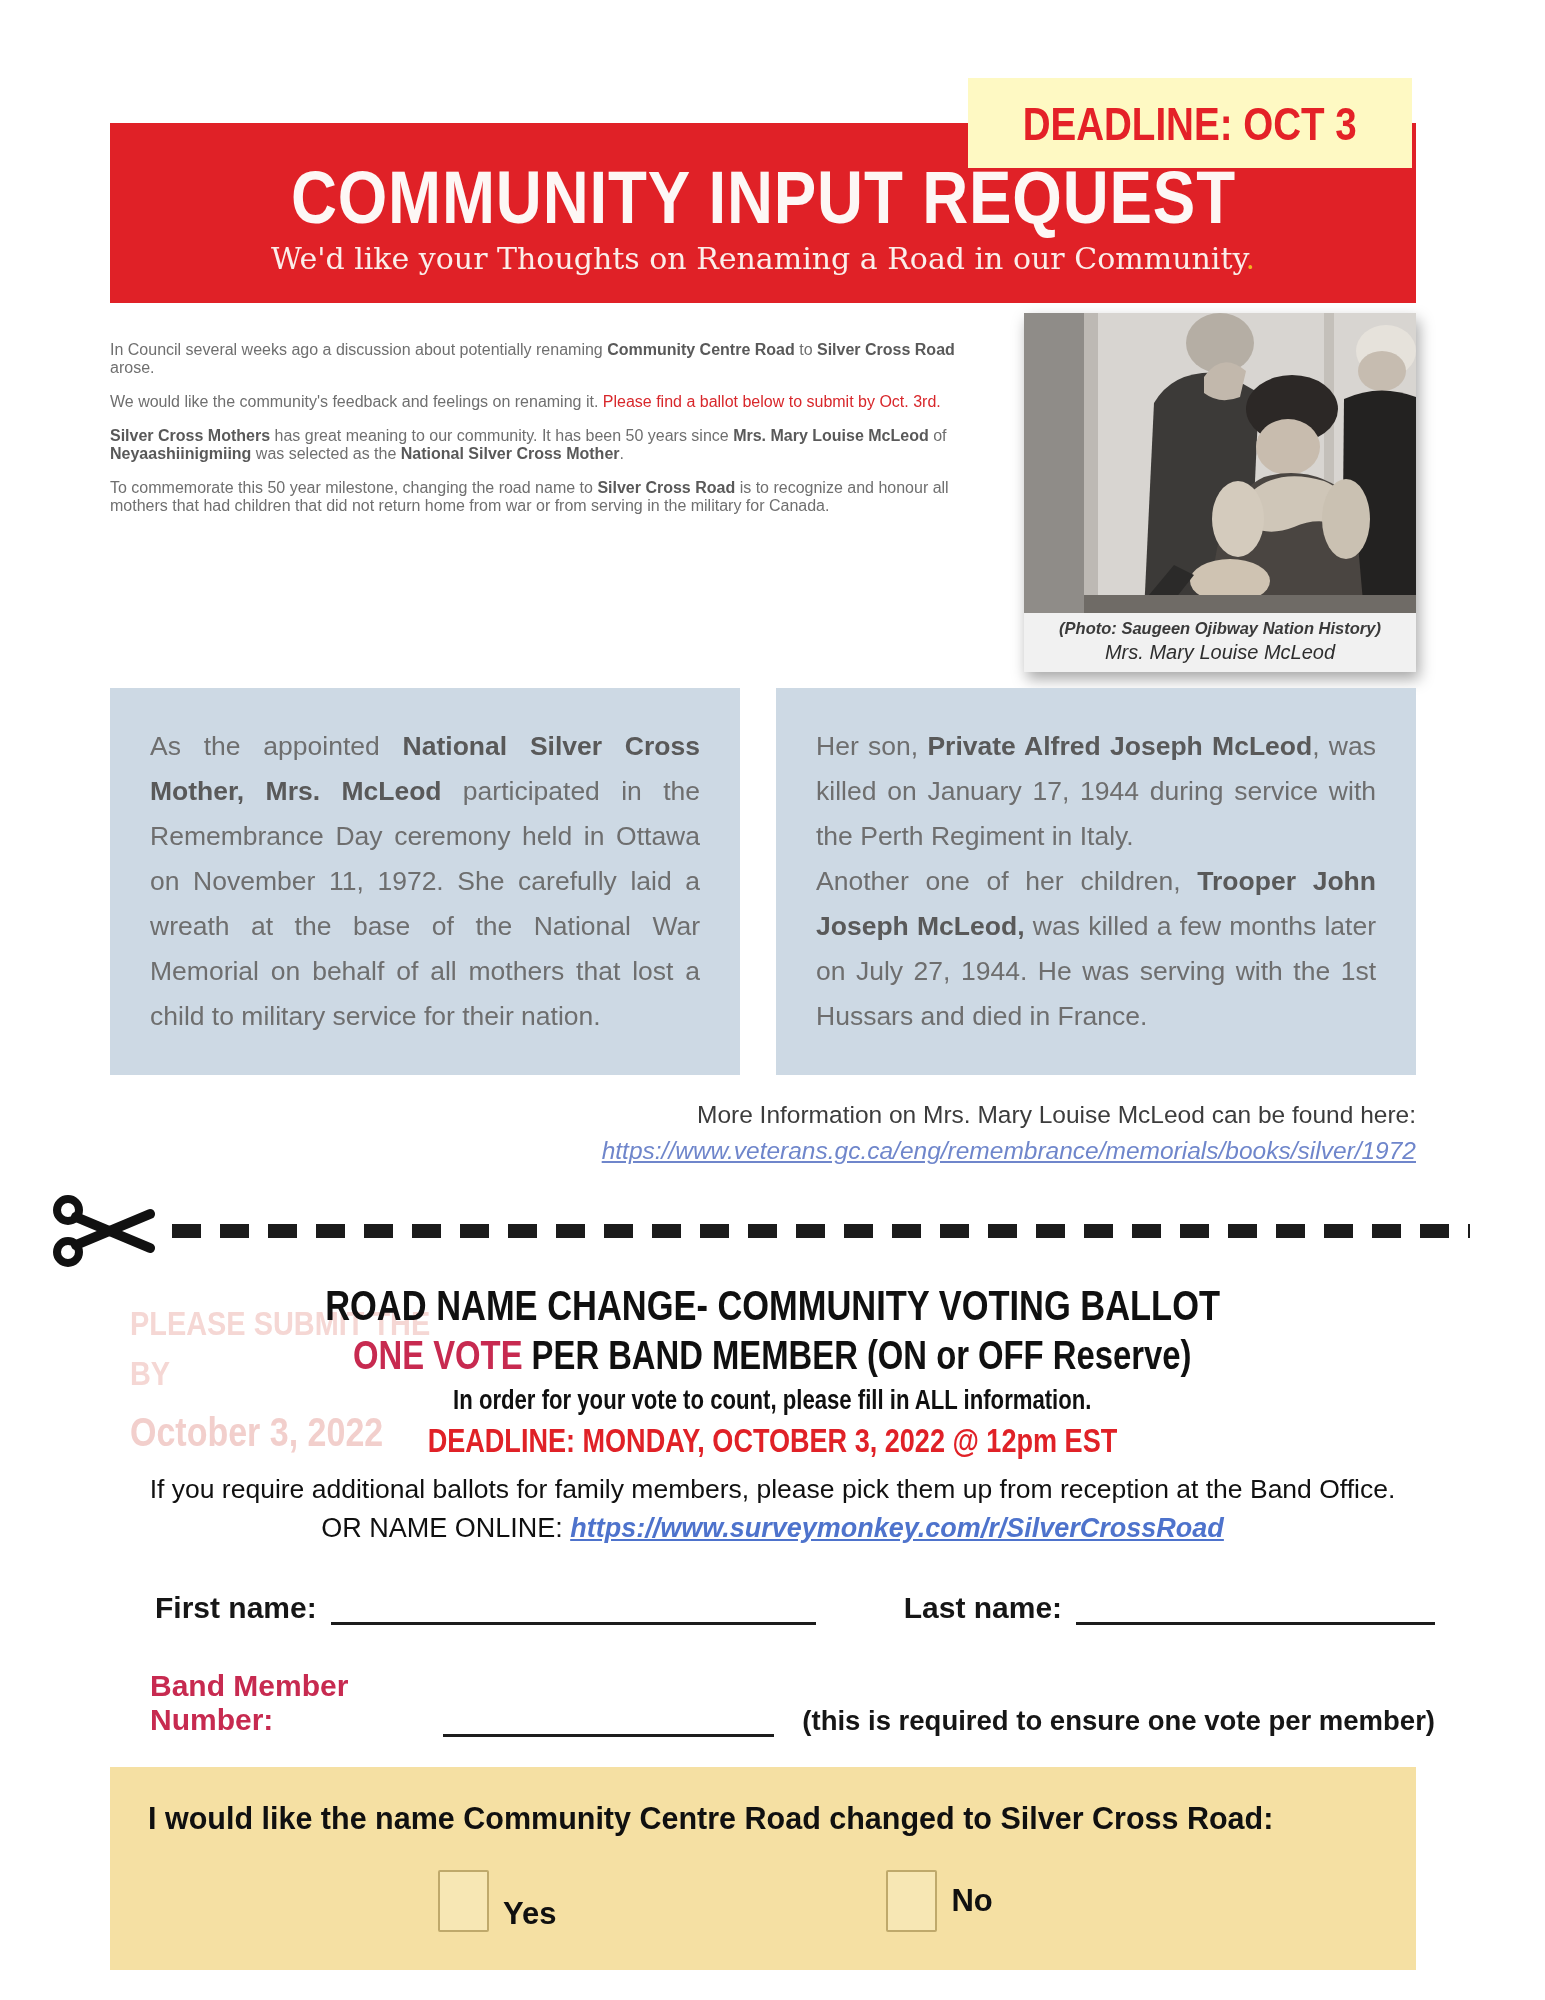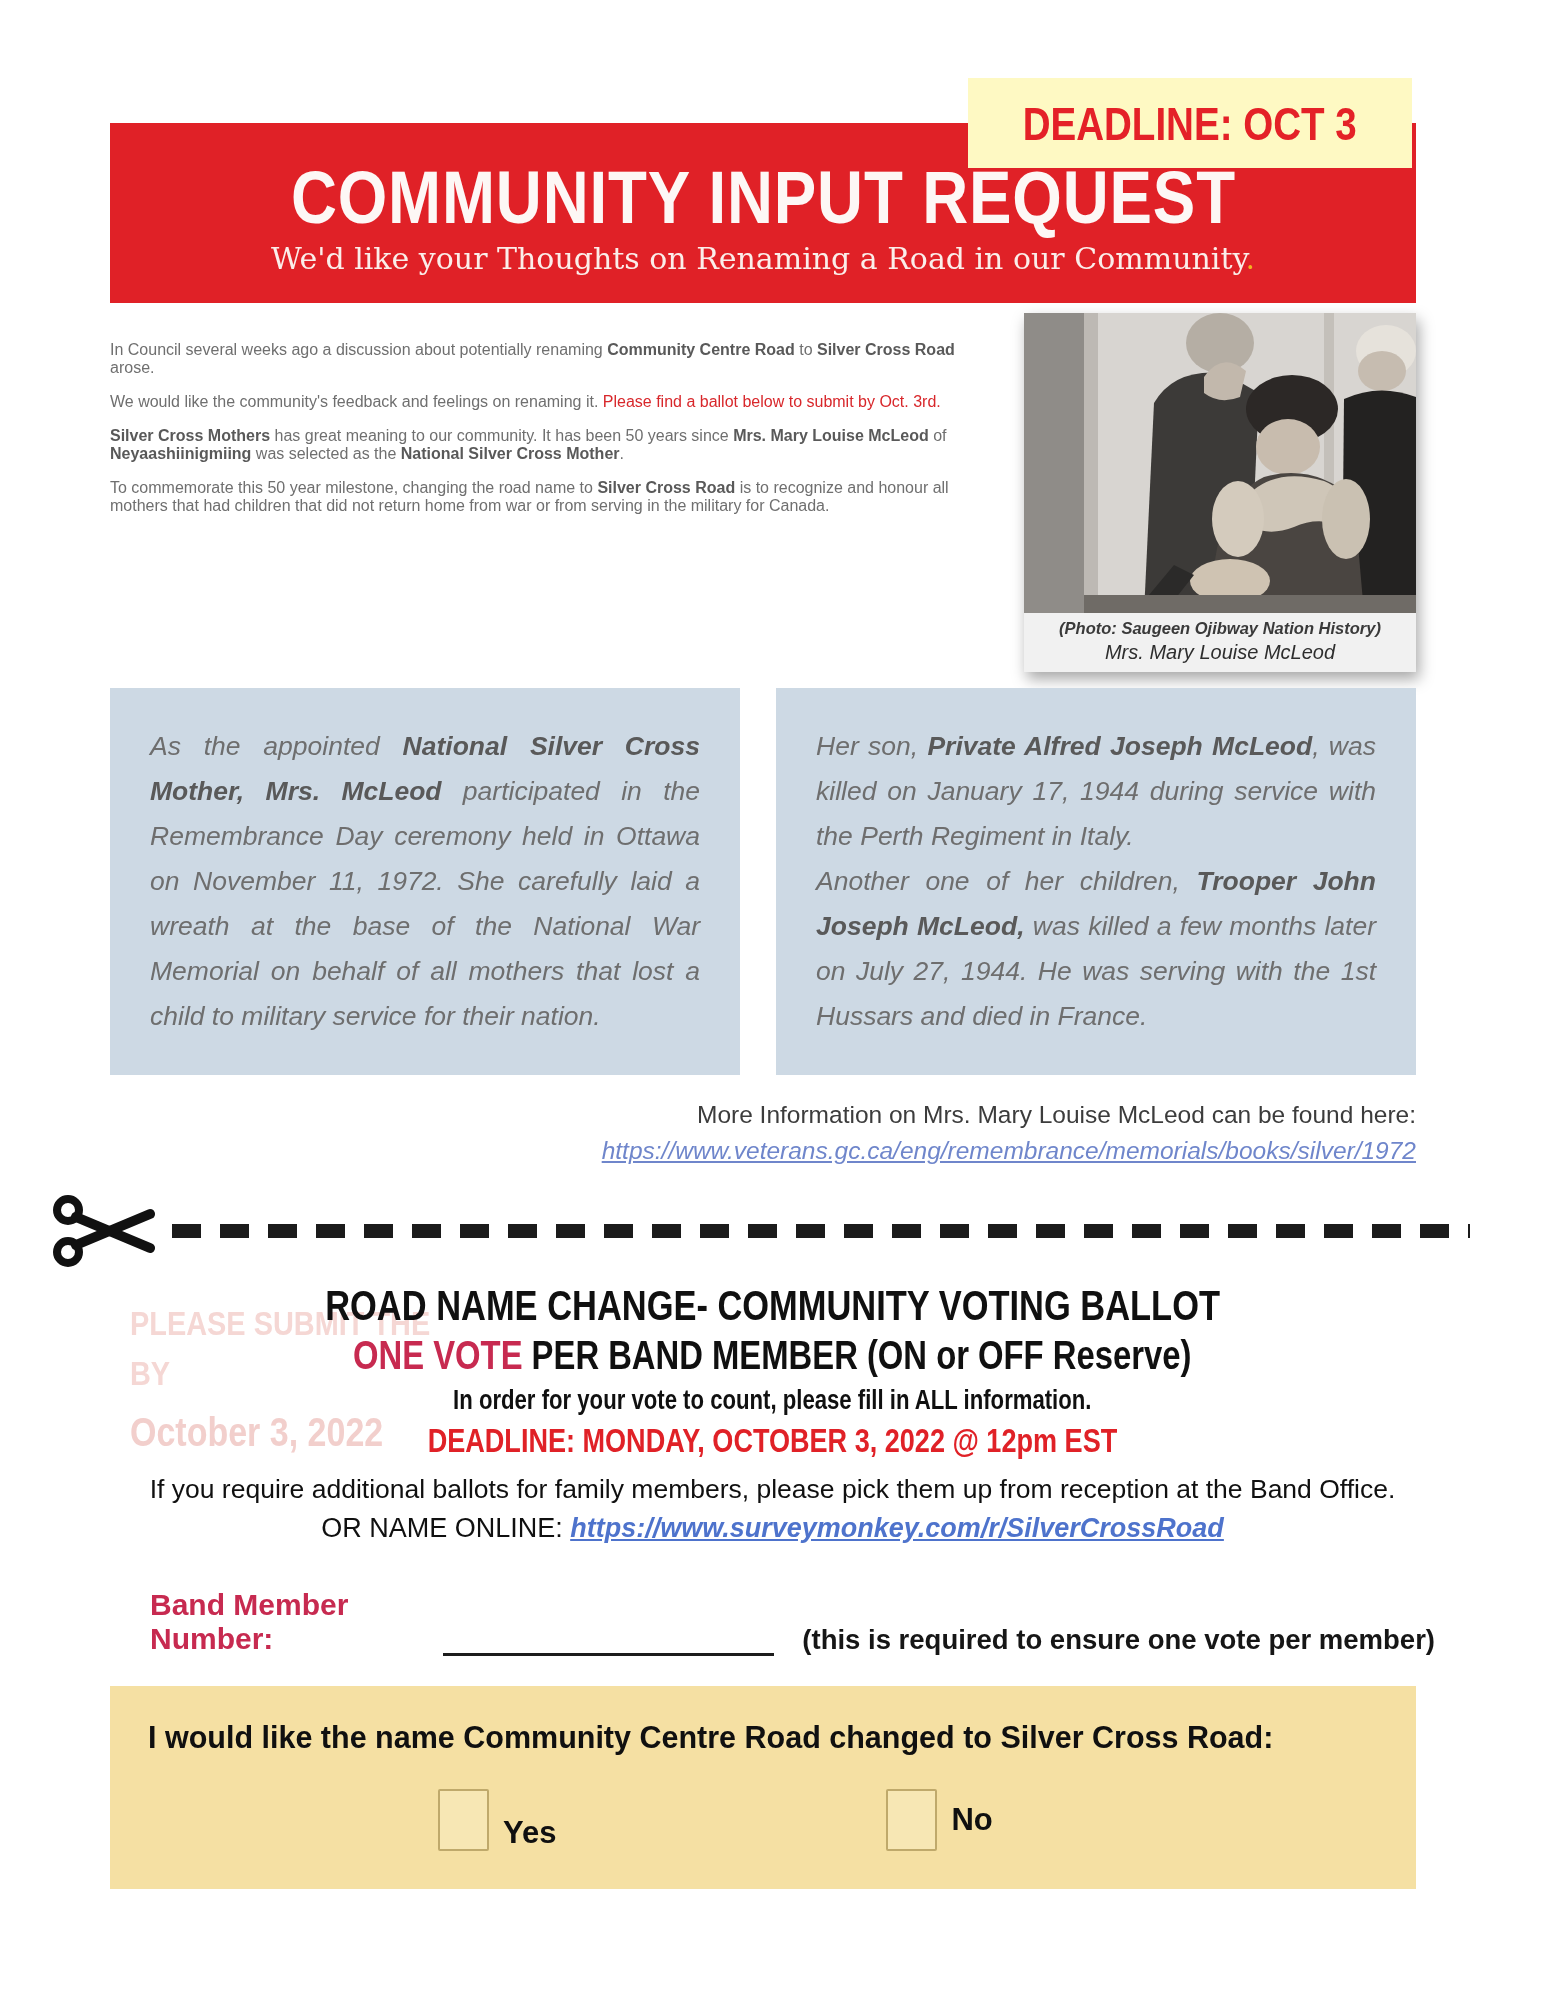--- a/index.html
+++ b/index.html
@@ -27,21 +27,21 @@
   .photo-img{display:block;width:392px;height:300px;}
   .photo-caption{padding:6px 4px 8px;text-align:center;color:#3a3a3a;}
   .photo-caption .credit{font-size:16.5px;font-weight:700;font-style:italic;display:block;}
   .photo-caption .name{font-size:20px;font-style:italic;display:block;margin-top:3px;color:#2e2e2e;}
   .b{font-weight:700;color:#595959;}
   .red-run{color:#D8272B;}
 
   
   .boxes{display:flex;gap:36px;clear:both;margin-top:8px;}
   .bluebox{background:#CDD9E4;padding:36px 40px;box-sizing:border-box;
-        font-size:26.5px;line-height:1.7;text-align:justify;color:#6e6e6e;font-style:italic;}
+        font-size:26.5px;line-height:1.7;text-align:justify;color:#6e6e6e;}
   .bluebox p{margin:0;}
   .bluebox.left{width:630px;}
   .bluebox.right{flex:1;}
 
   
   .more-info{text-align:right;margin-top:22px;font-size:24.5px;color:#3c3c3c;line-height:1.45;}
   .more-info a{color:#6F86CB;font-style:italic;text-decoration:underline;}
 
   
   .cut-row{display:flex;align-items:center;margin:26px 75px 0 52px;}
@@ -175,20 +175,26 @@
     <span class="wm wm3">October 3, 2022</span>
 
     <div class="z ballot-title"><span class="cond">ROAD NAME CHANGE- COMMUNITY VOTING BALLOT</span></div>
     <div class="z one-vote-line"><span class="cond"><span class="crimson">ONE VOTE</span><span> PER BAND MEMBER (ON or OFF Reserve)</span></span></div>
     <div class="z fill-line"><span class="cond">In order for your vote to count, please fill in ALL information.</span></div>
     <div class="z deadline-line"><span class="cond">DEADLINE: MONDAY, OCTOBER 3, 2022 @ 12pm EST</span></div>
     <div class="z additional">If you require additional ballots for family members, please pick them up from reception at the Band Office.</div>
     <div class="z vote-online"><span>OR NAME ONLINE: </span><a href="#">https://www.surveymonkey.com/r/SilverCrossRoad</a></div>
   </div>
 
+  <div class="frow row-names">
+    <span>First name:</span>
+    <div class="fline l1"></div>
+    <span class="lbl2">Last name:</span>
+    <div class="fline l2"></div>
+  </div>
 
   <div class="frow row-band">
     <span class="crimson">Band Member Number:</span>
     <div class="fline l1"></div>
     <span class="note">(this is required to ensure one vote per member)</span>
   </div>
 
   <div class="question-box">
     <div class="question"><span>I would like the name Community Centre Road changed to </span><span class="qb">Silver Cross Road:</span></div>
     <div class="choices">

